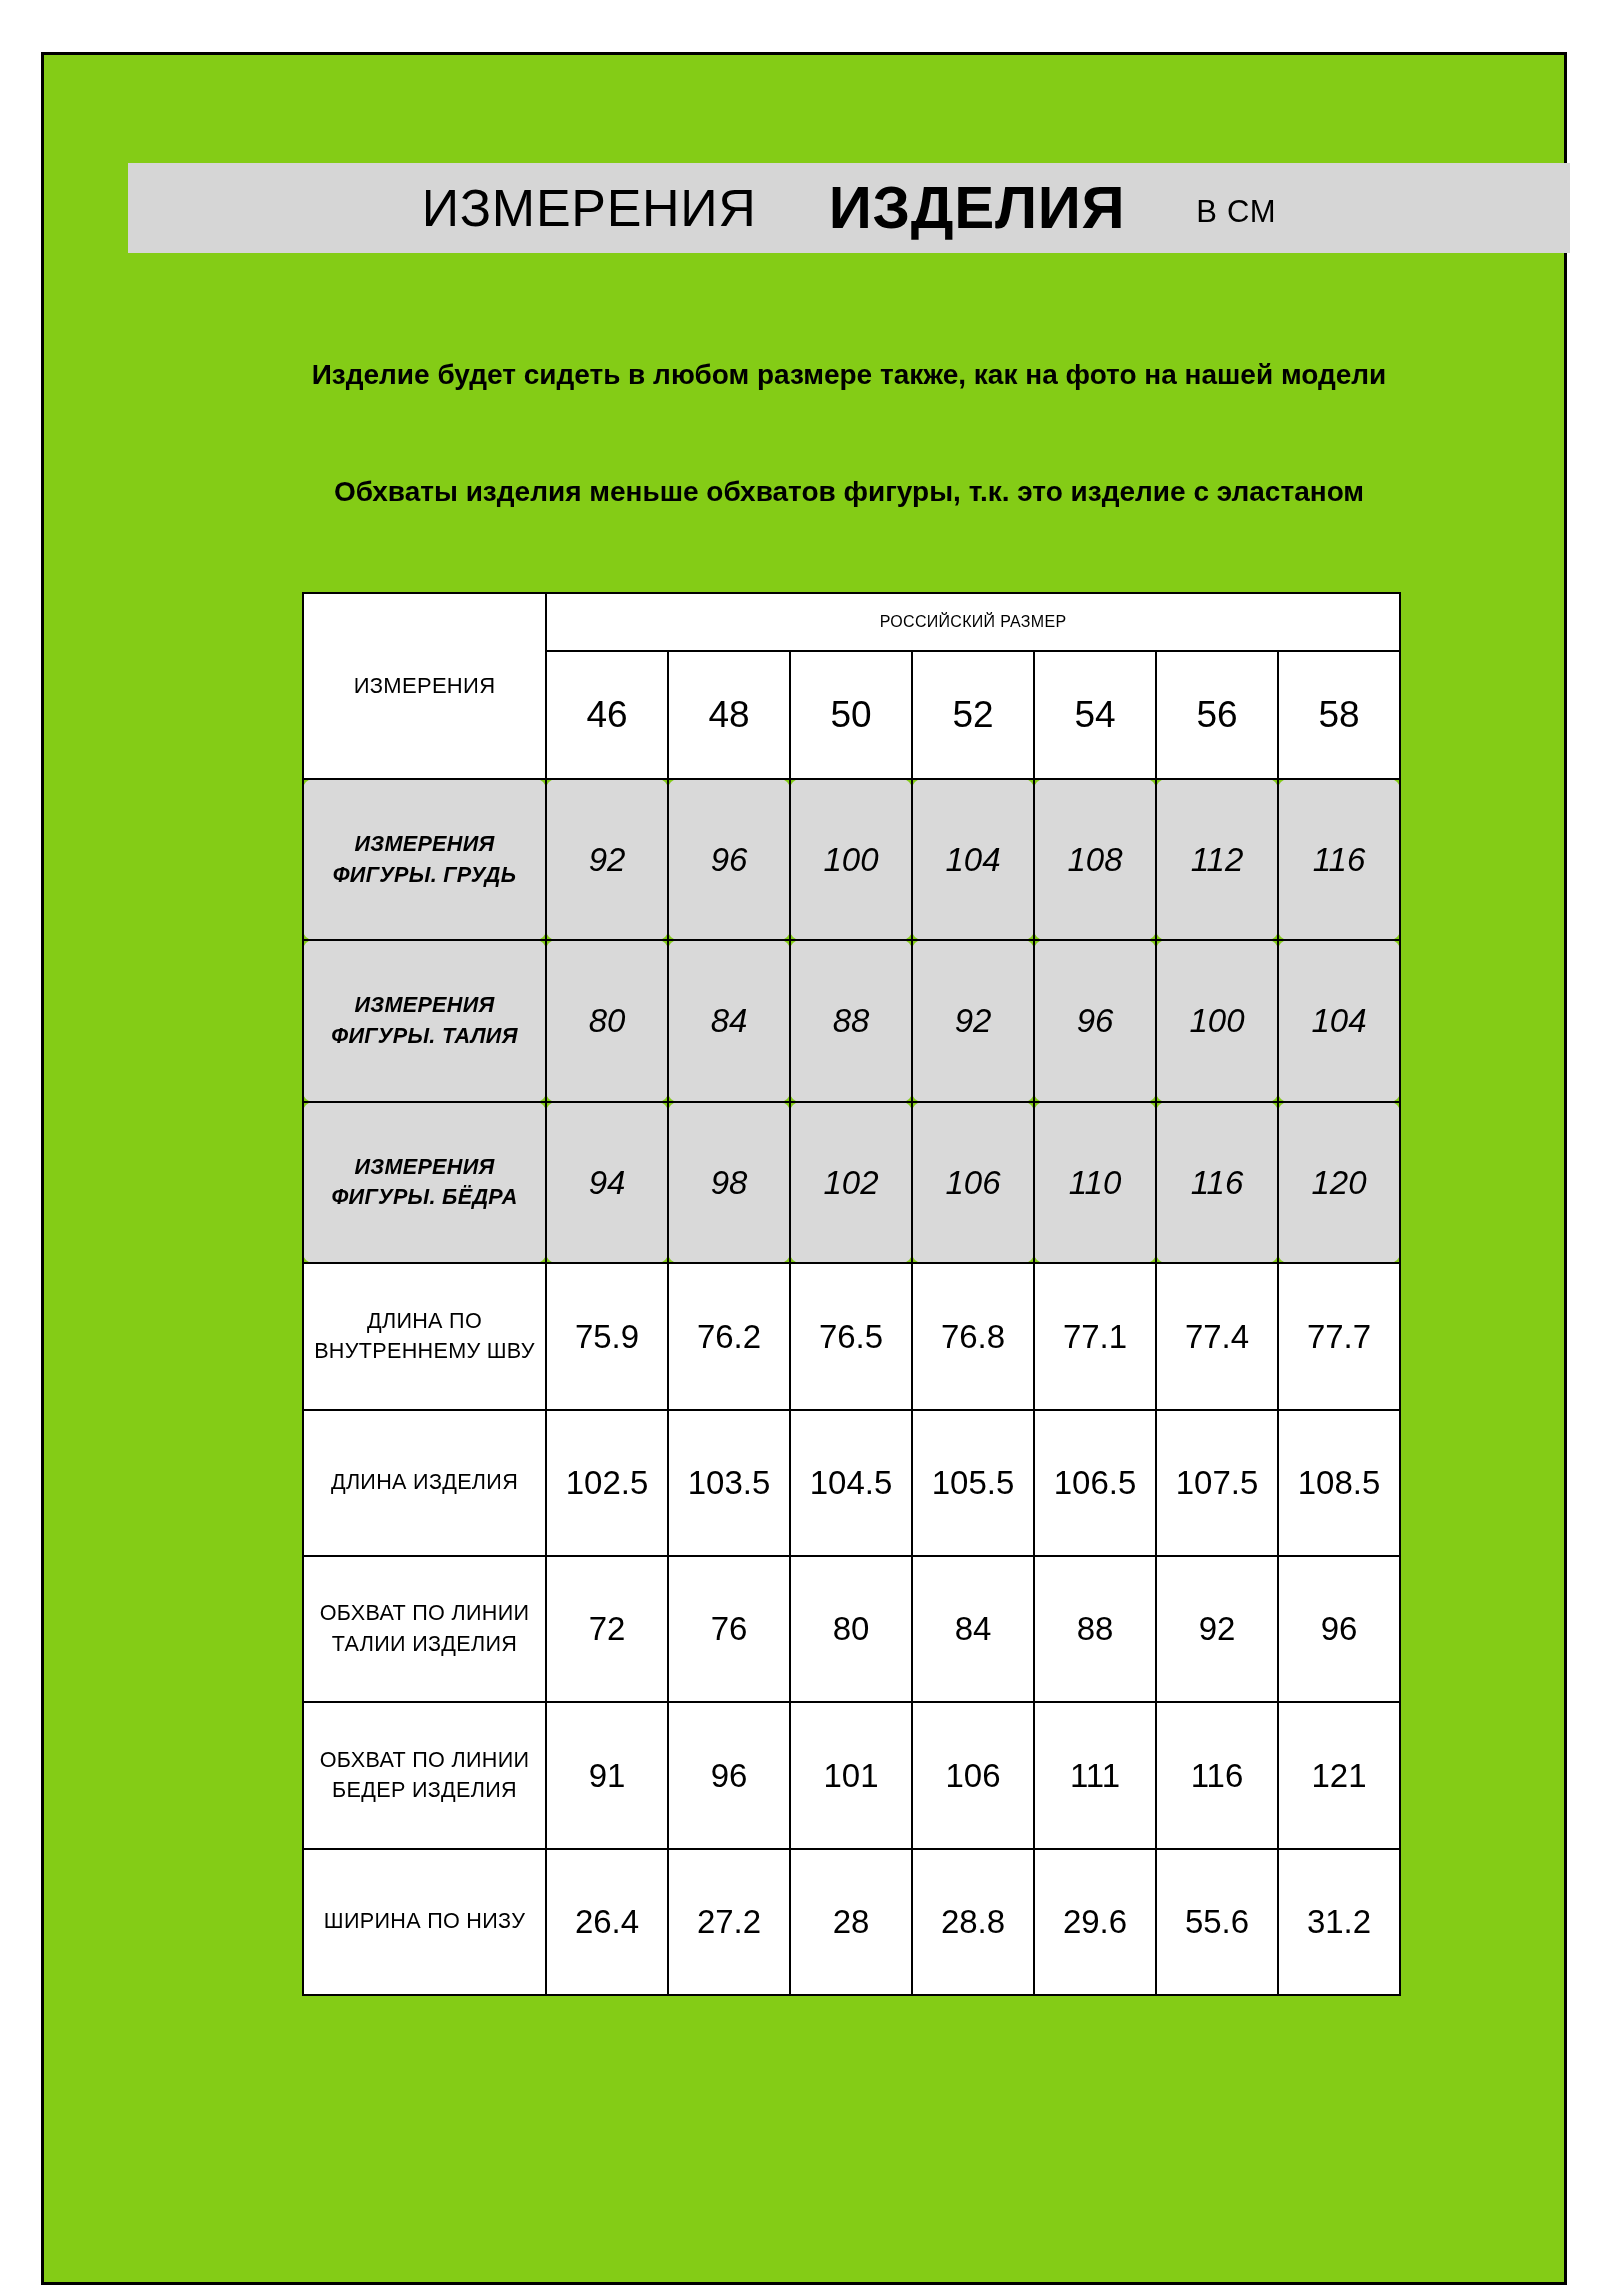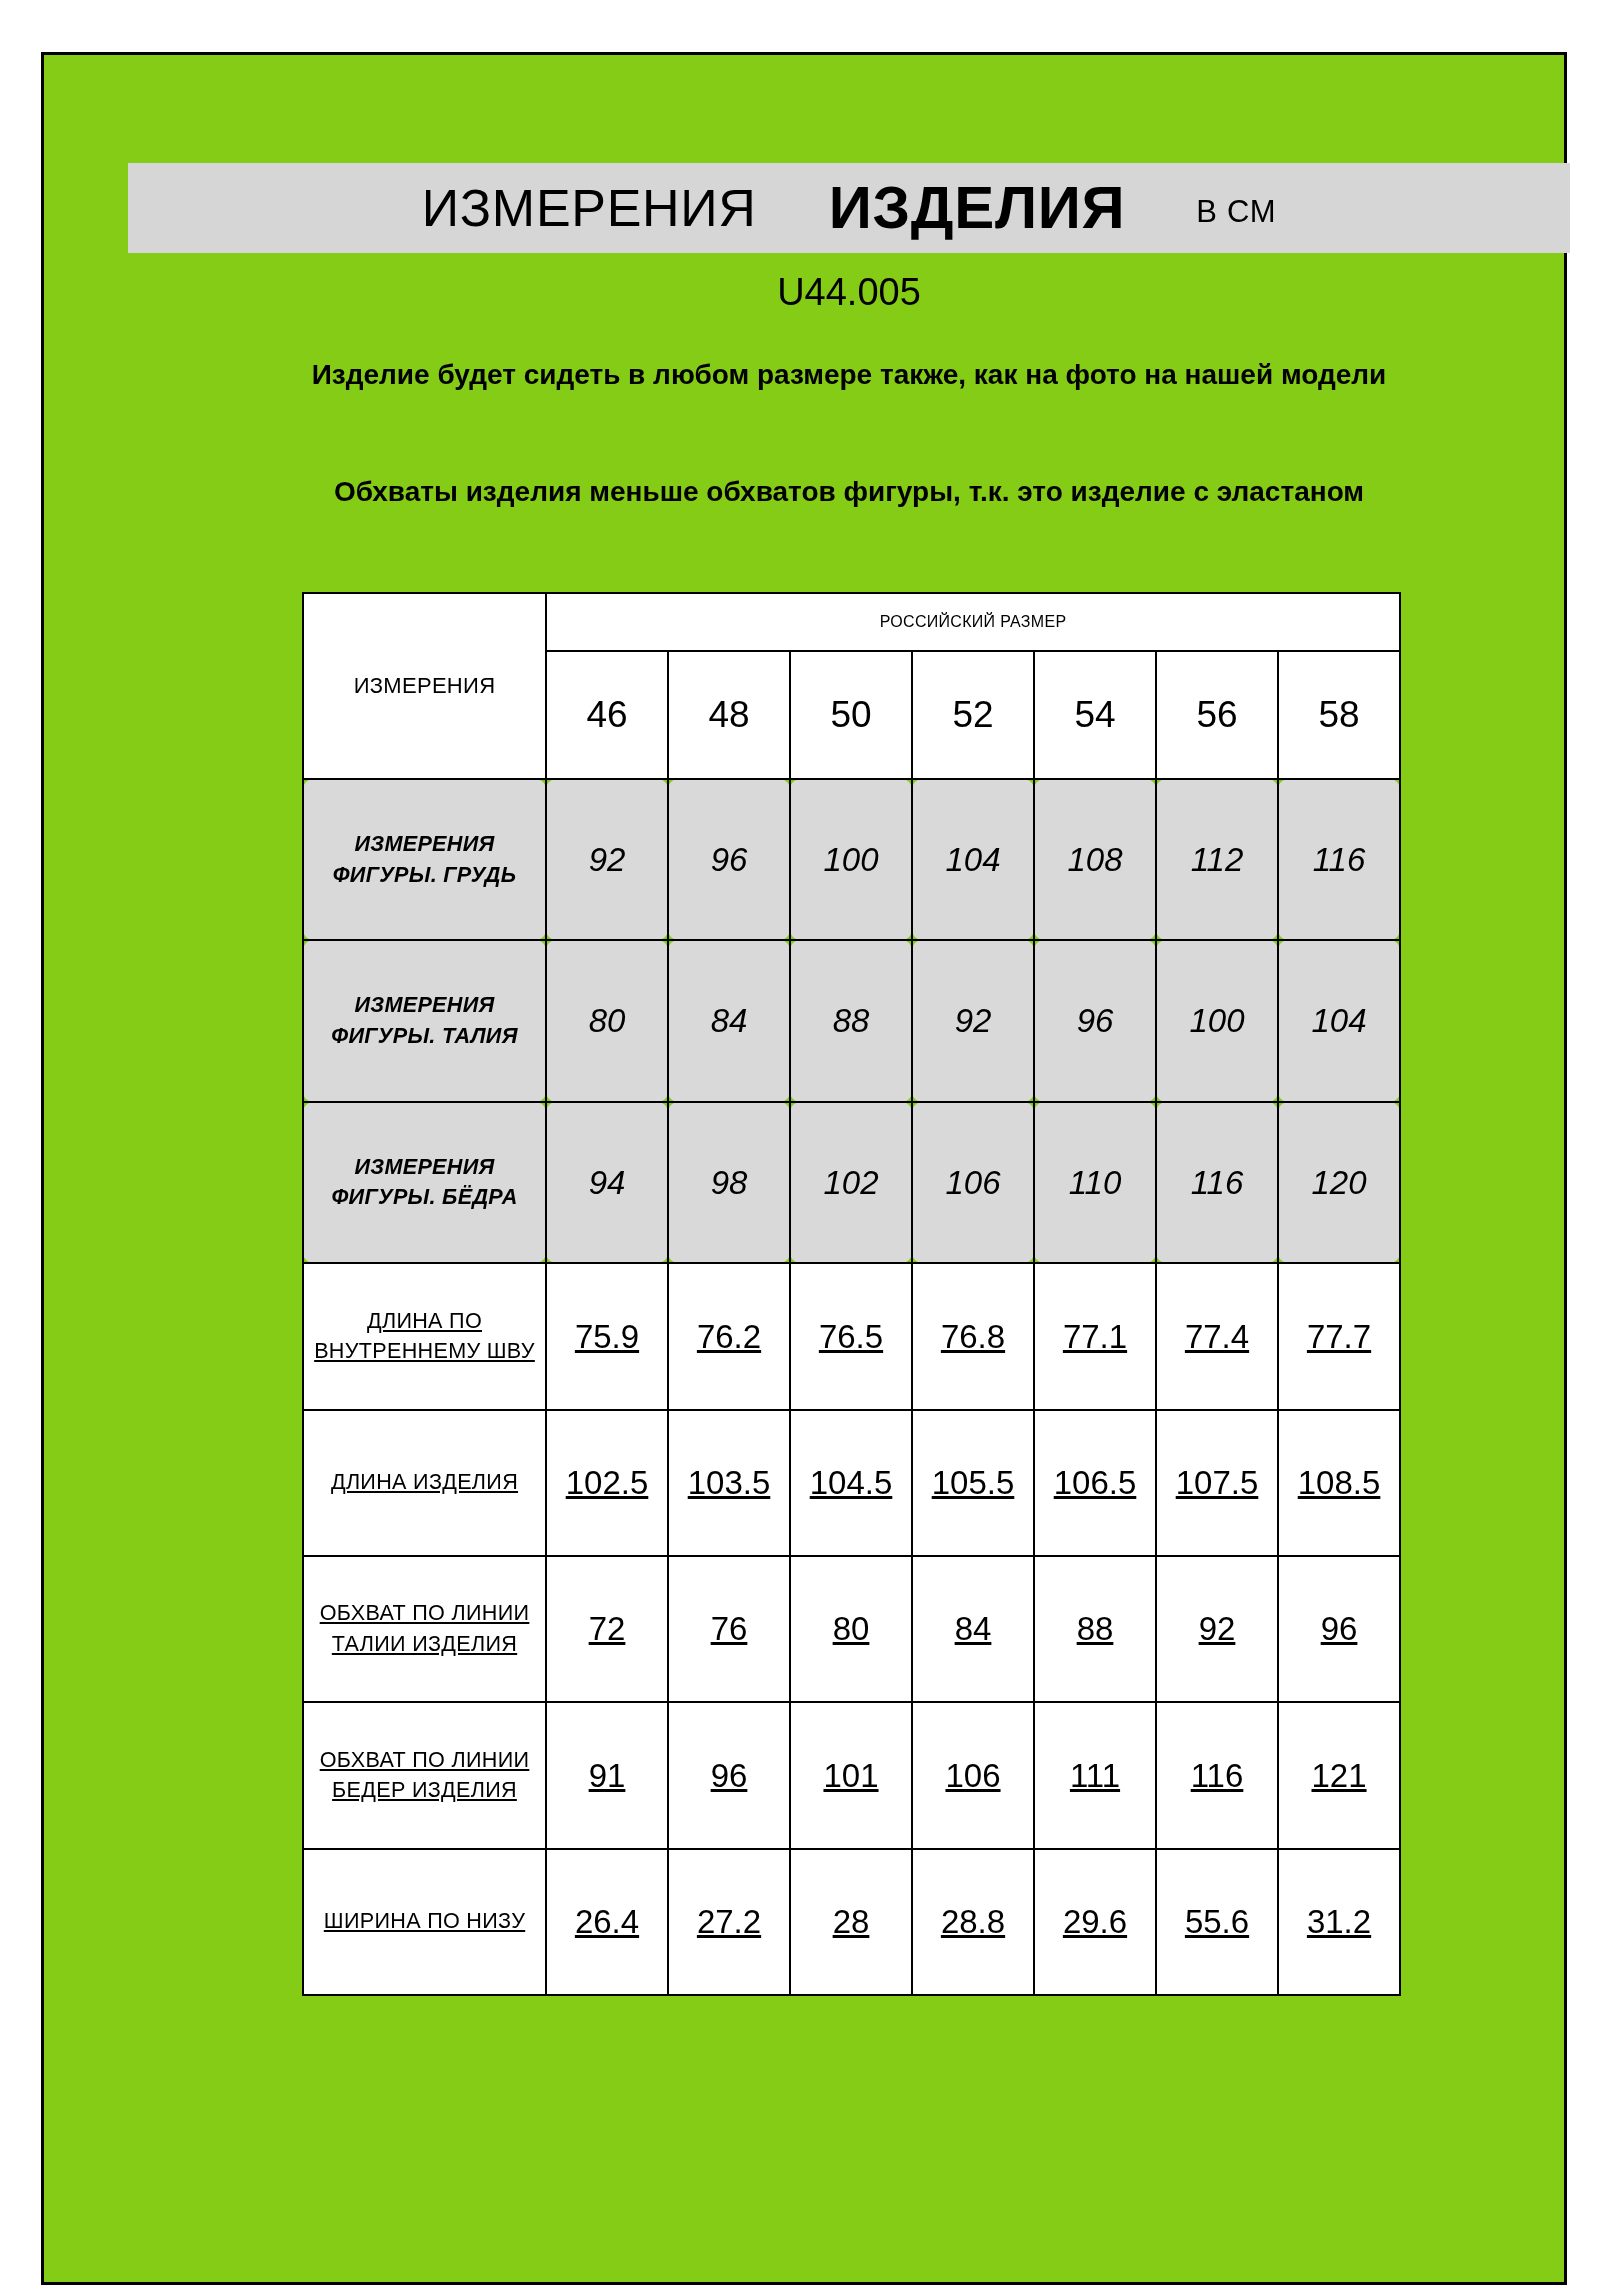--- a/index.html
+++ b/index.html
@@ -162,36 +162,35 @@
     font-weight: 700;
     font-size: 21.6px;
   }
   #size-table tbody tr.row-shaded td.row-value {
     font-style: italic;
     font-size: 33px;
   }
 
   
   tr.h-tall   td { height: 149px; }
-  tr.h-med    td { height: 134px; text-decoration: underline; }
+  tr.h-med    td { height: 134px; }
 </style>
 </head>
 <body>
 
 <div id="page-frame">
 
   <div id="title-band">
     <div id="title-row">
       <span class="title-main">ИЗМЕРЕНИЯ</span>
       <span class="title-strong">ИЗДЕЛИЯ</span>
       <span class="title-unit">В СМ</span>
     </div>
   </div>
 
-  <div id="article-code">U44.005</div>
 
   <div id="note-1" class="note">Изделие будет сидеть в любом размере также, как на фото на нашей модели</div>
 
   <div id="note-2" class="note">Обхваты изделия меньше обхватов фигуры, т.к. это изделие с эластаном</div>
 
   <table id="size-table">
     <colgroup>
       <col class="col-label">
       <col class="col-size">
         <col class="col-size">

